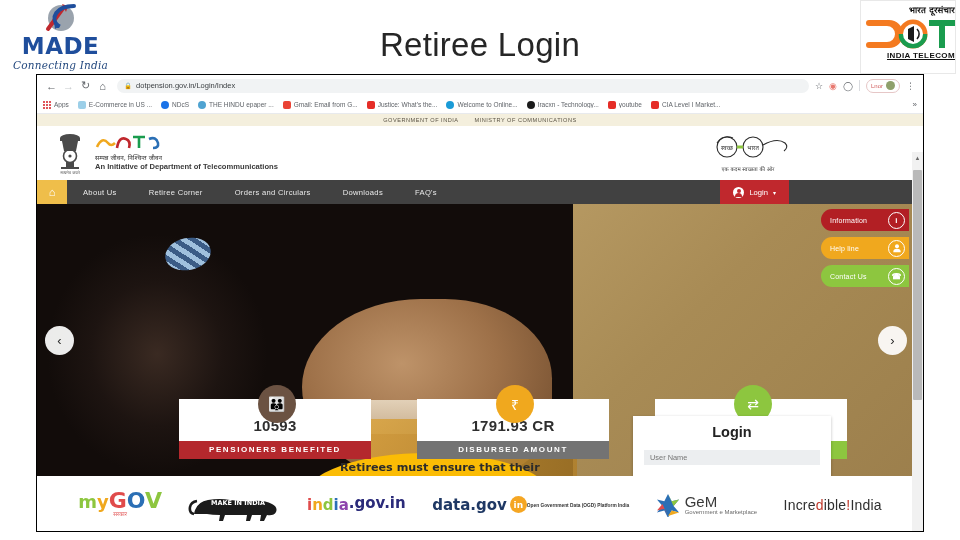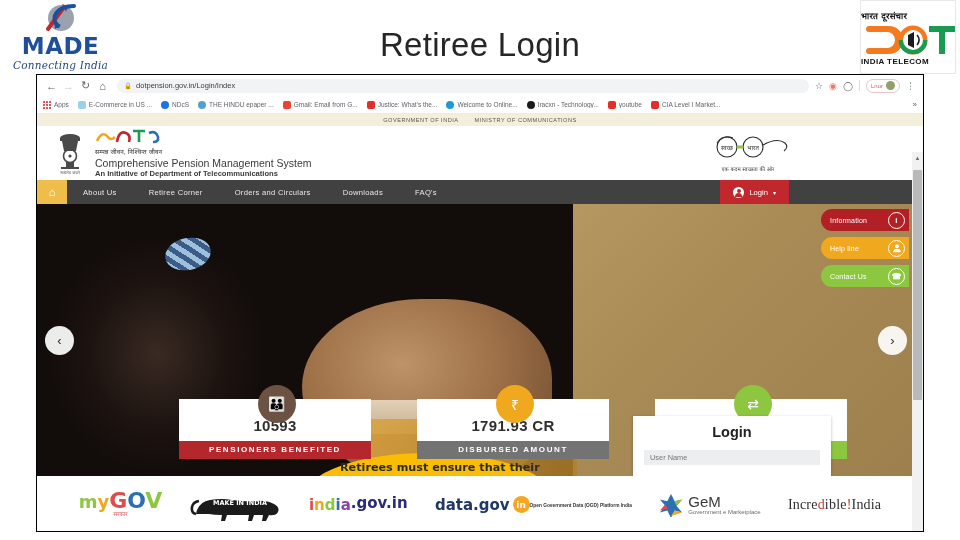--- a/index.html
+++ b/index.html
@@ -17,24 +17,24 @@
   .bsnl-mark .arrow-blue{position:absolute;left:12px;top:0;width:34px;height:30px;}
   .bsnl-word{font-family:"DejaVu Sans",sans-serif;font-weight:bold;font-size:23px;color:#1f4e9c;letter-spacing:.5px;line-height:24px;}
   .bsnl-tag{font-family:"DejaVu Serif",serif;font-style:italic;font-size:10.5px;color:#24497f;letter-spacing:.2px;margin-top:1px;}
 
   .slide-title{
     position:absolute;left:0;top:18px;width:960px;text-align:center;
     font-size:33px;color:#262626;letter-spacing:.3px;font-weight:400;margin-top:8px;
   }
 
   .dot-logo{position:absolute;right:4px;top:0;width:96px;height:74px;background:#fff;
-            border:1px solid #e8e8e8;text-align:left;box-sizing:border-box;padding-top:9px;}
+            border:1px solid #e8e8e8;text-align:right;box-sizing:border-box;padding-top:3px;}
   .dot-hindi{font-size:8.5px;color:#111;font-weight:bold;letter-spacing:.2px;font-family:"DejaVu Sans",sans-serif;}
   .dot-mark{position:relative;height:34px;margin-top:2px;}
-  .dot-eng{font-size:8px;font-weight:bold;color:#111;letter-spacing:.4px;}
+  .dot-eng{font-size:8px;font-weight:bold;color:#111;letter-spacing:.4px;text-decoration:underline;}
 
   
   .browser{
     position:absolute;left:36px;top:74px;width:888px;height:458px;
     background:#fff;border:1px solid #000;box-sizing:border-box;overflow:hidden;
   }
   .chrome-toolbar{height:21px;background:#fff;display:flex;align-items:center;padding:0 6px;}
   .nav-btn{width:17px;height:17px;display:flex;align-items:center;justify-content:center;color:#5f6368;font-size:11px;}
   .nav-btn.dim{color:#c6c9cc;}
   .omnibox{
@@ -165,21 +165,21 @@
   .indiagov{text-align:left;line-height:12px;}
   .indiagov .l1{font-family:"DejaVu Sans",sans-serif;font-weight:bold;font-size:15px;}
   .indiagov .l2{font-family:"DejaVu Sans",sans-serif;font-weight:bold;font-size:15px;color:#2b2b7a;margin-top:-3px;}
   .gem{display:flex;align-items:center;gap:5px;}
   .gem-txt .g1{font-size:15px;color:#3a3a3a;line-height:15px;}
   .gem-txt .g2{font-size:6px;color:#6b6b6b;line-height:7px;}
   .datagov{text-align:center;}
   .datagov .d1{font-family:"DejaVu Sans",sans-serif;font-weight:bold;font-size:15px;color:#1f3864;display:flex;align-items:center;gap:3px;}
   .datagov .in{width:17px;height:17px;border-radius:50%;background:#f5a623;color:#fff;font-size:9px;display:flex;align-items:center;justify-content:center;font-weight:bold;}
   .datagov .d2{font-size:4.8px;color:#333;font-weight:bold;margin-top:1px;}
-  .incredible{font-family:Liberation Serif, serif;font-size:14px;color:#2f2f2f;letter-spacing:.2px;}
+  .incredible{font-family:Liberation Sans, sans-serif;font-size:14px;color:#2f2f2f;letter-spacing:.2px;}
   .incredible .red{color:#c0392b;}
 
   
   .vscroll{position:absolute;right:0;top:38px;width:11px;height:419px;background:#f1f1f1;z-index:20;}
   .vscroll .thumb{position:absolute;left:1px;top:18px;width:9px;height:230px;background:#b9b9b9;border-radius:1px;}
   .vscroll .ar{position:absolute;left:0;width:11px;height:11px;display:flex;align-items:center;justify-content:center;font-size:6px;color:#6b6b6b;}
   .vscroll .ar.up{top:0;}
 </style>
 </head>
 <body>
@@ -322,21 +322,20 @@
         <div class="cpms-txt">
           <div class="sampann">
             <svg viewBox="0 0 76 18" width="76" height="18">
               <path d="M2 13 q5 -11 11 -4 q3 4 7 0" stroke="#f0a81e" stroke-width="2.6" fill="none"></path>
               <path d="M22 14 q2 -12 9 -9 q5 2 3 9" stroke="#c0282d" stroke-width="2.6" fill="none"></path>
               <path d="M38 3 h12 M44 3 v11" stroke="#1a9c4e" stroke-width="2.6" fill="none"></path>
               <path d="M54 5 q7 -3 9 4 q1 5 -5 5" stroke="#2b6fb5" stroke-width="2.6" fill="none"></path>
             </svg>
           </div>
           <div class="hindi-line">सम्पन्न जीवन, निश्चिन्त जीवन</div>
-          <div class="cpms-main">Comprehensive Pension Management System</div>
           <div class="cpms-sub">An Initiative of Department of Telecommunications</div>
         </div>
         <div class="swachh">
           <svg viewBox="0 0 110 27" width="110" height="27">
             <circle cx="34" cy="14" r="10" fill="none" stroke="#2b2b2b" stroke-width="1.1"></circle>
             <circle cx="60" cy="14" r="10" fill="none" stroke="#2b2b2b" stroke-width="1.1"></circle>
             <rect x="44" y="12.5" width="6" height="3" fill="#8dc63f"></rect>
             <path d="M24 10 q6 -9 16 -5" stroke="#2b2b2b" stroke-width="1.1" fill="none"></path>
             <path d="M70 12 q14 -8 22 -2 q4 4 -1 8" stroke="#2b2b2b" stroke-width="1.1" fill="none"></path>
             <text x="34" y="17" font-size="6" text-anchor="middle" fill="#2b2b2b" font-family="DejaVu Sans, sans-serif">स्वच्छ</text>

